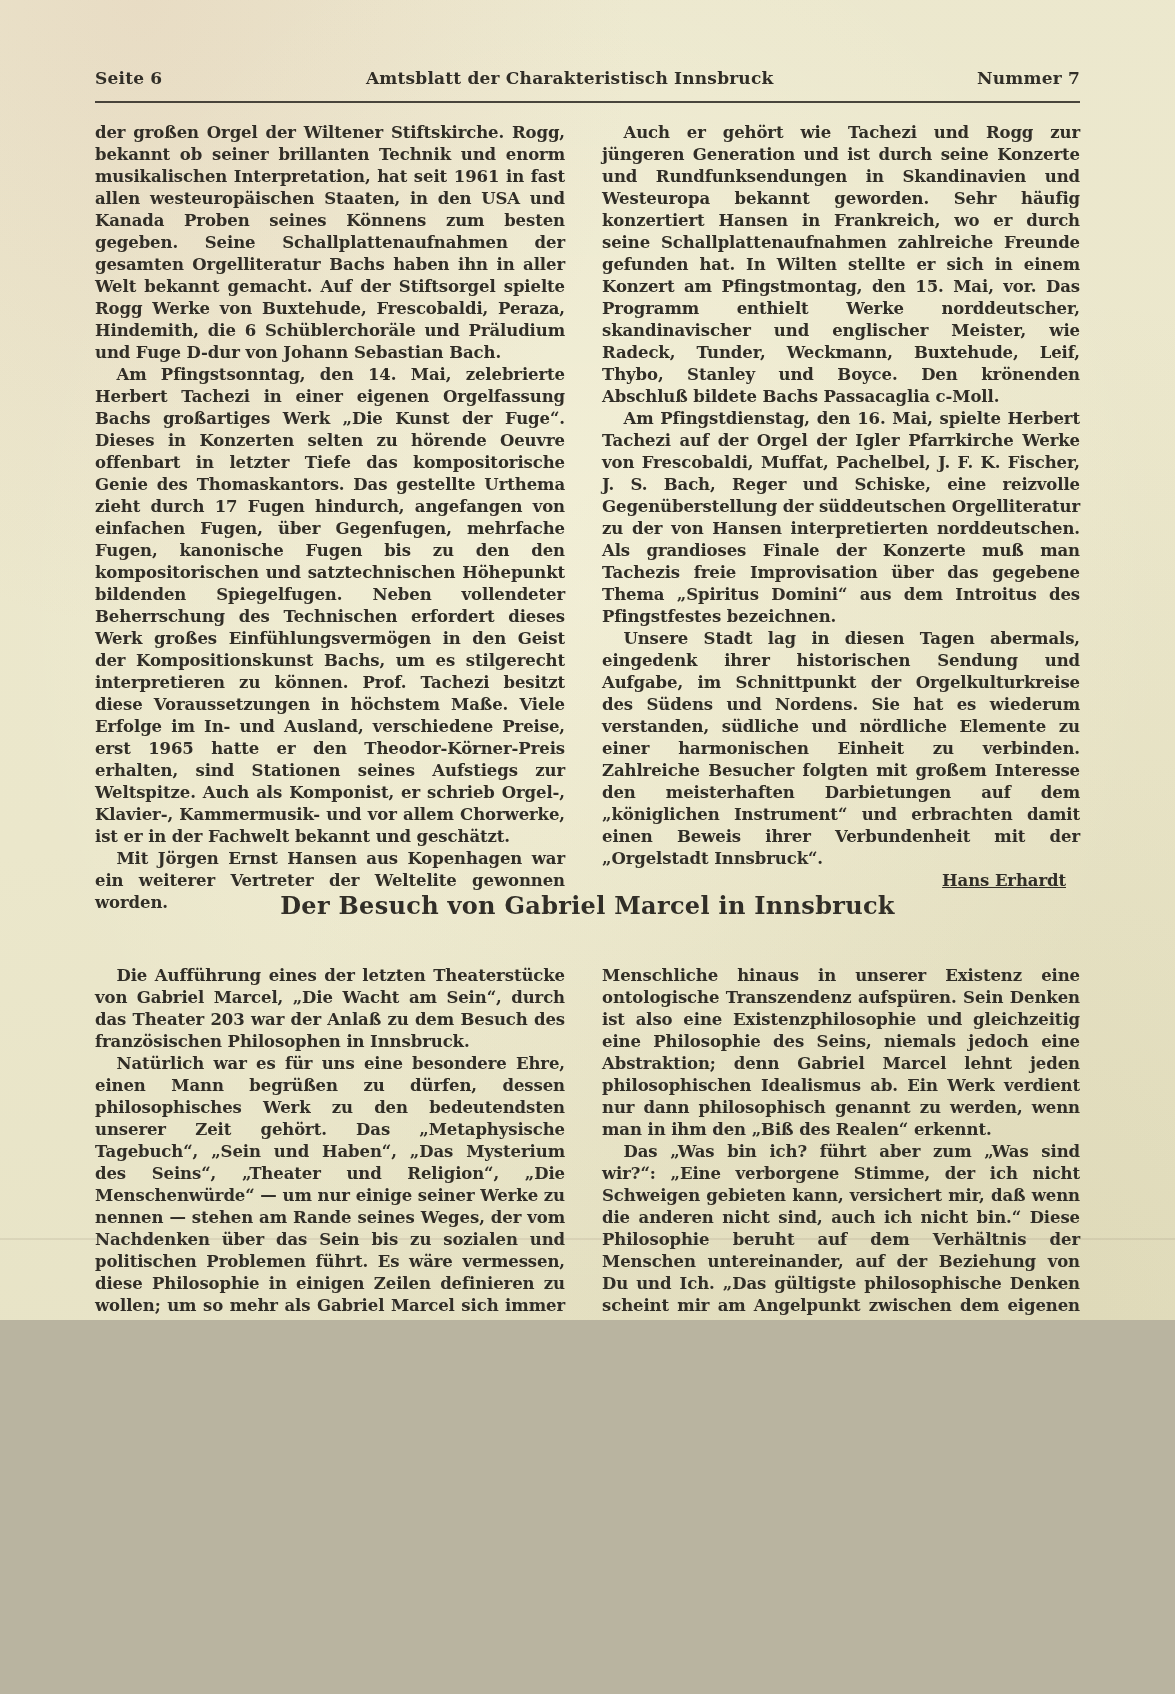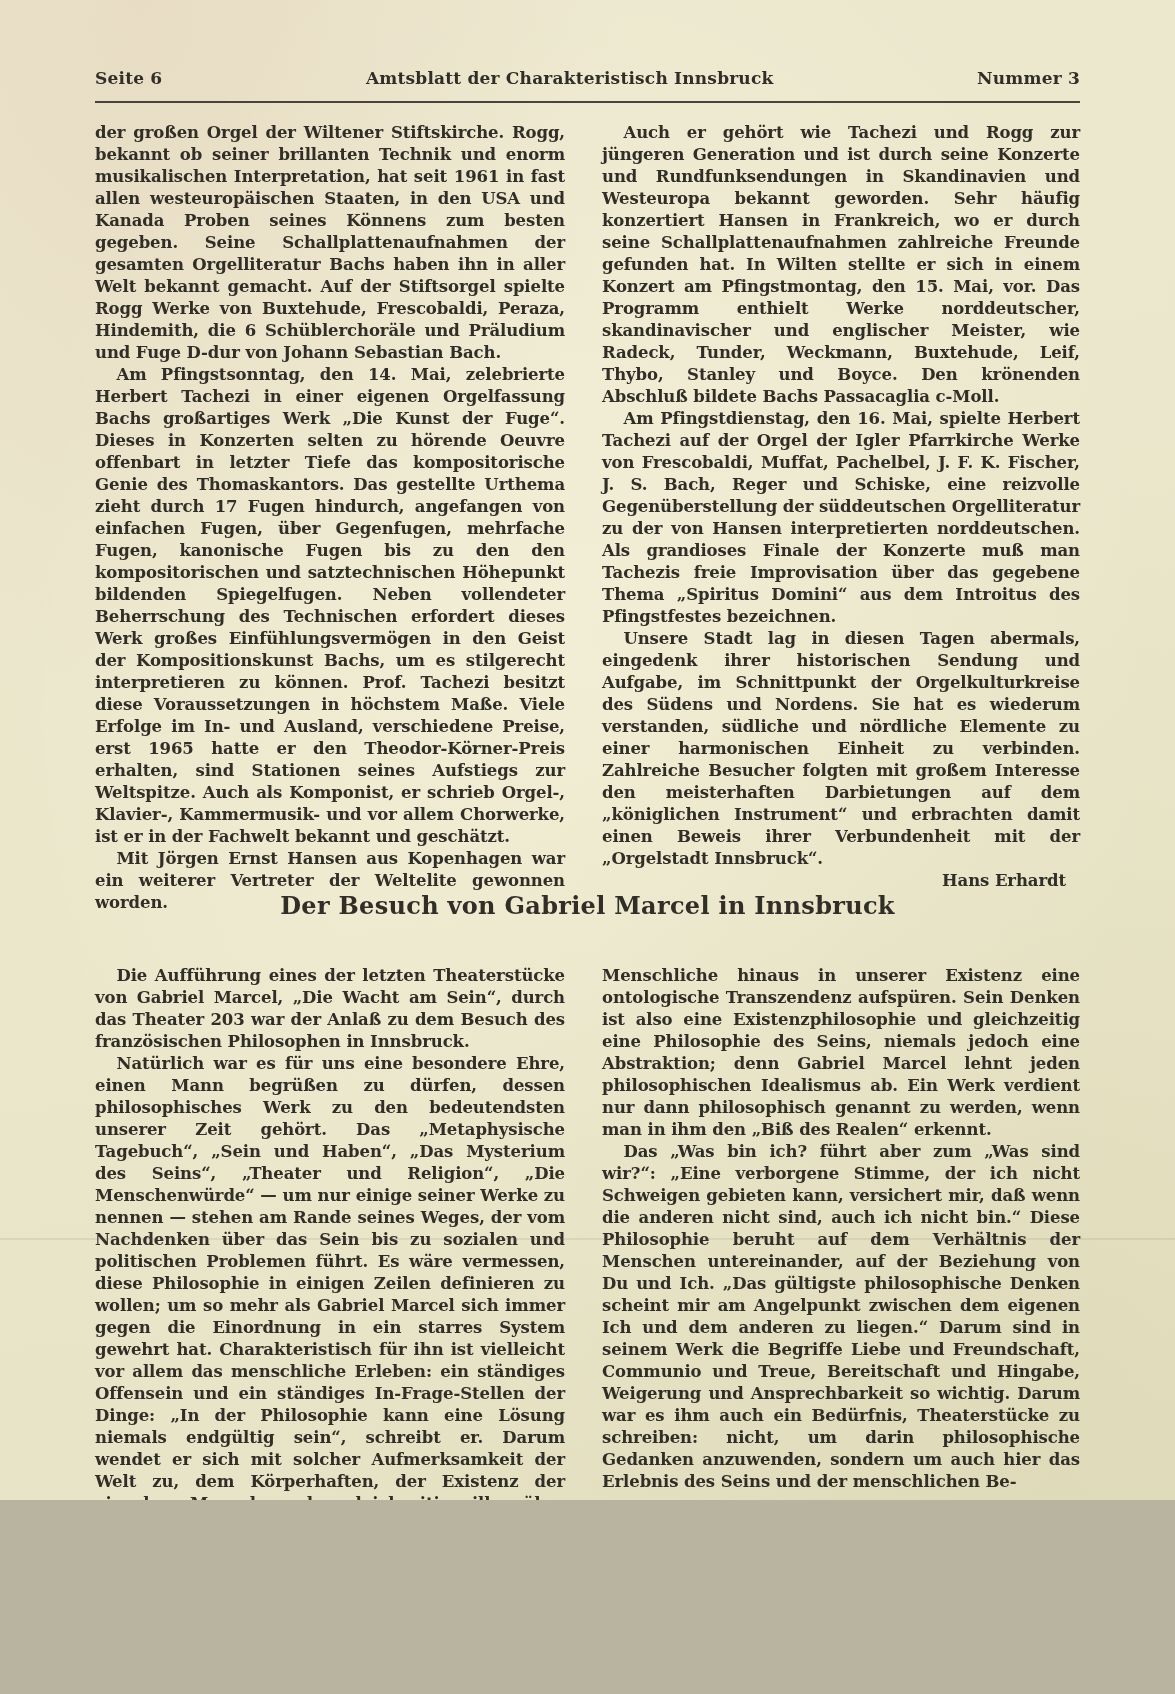--- a/index.html
+++ b/index.html
@@ -1,19 +1,19 @@
 <!DOCTYPE html>
 <html lang="de" style="--paper: #ece8ce; --ink: #312e27; --banner_ink: #4a473d;"><head>
 <meta charset="utf-8">
 <style>
   html,body{margin:0;padding:0;}
   body{background:#b9b4a0;}
   .page{
     position:relative;
-    width:1175px;height:1500px;
+    width:1175px;height:1320px;
     margin:0 auto;
     box-sizing:border-box;
     padding:68px 95px 26px 95px;
     display:flex;flex-direction:column;
     background:
       radial-gradient(ellipse at 12% 0%, rgba(205,140,130,0.13), transparent 34%),
       radial-gradient(ellipse at 90% 100%, rgba(185,175,125,0.18), transparent 55%),
       radial-gradient(ellipse at 50% 45%, rgba(255,253,235,0.35), transparent 70%),
       linear-gradient(175deg, var(--paper,#ece8ce) 0%, #ebe7cb 60%, #e7e3c6 100%);
     color:var(--ink,#312e27);
@@ -34,21 +34,21 @@
   .columns{
     display:grid;grid-template-columns:470px 478px;column-gap:37px;
     margin-top:19px;
     text-align:justify;
     font-size:16.5px;line-height:22px;font-weight:700;
     letter-spacing:-0.1px;
     hyphens:auto;-webkit-hyphens:auto;
   }
   .plist p{margin:0;text-indent:1.3em;}
   .col.continuation .plist p:first-child{text-indent:0;}
-  .signature{text-align:right;padding-right:14px;margin-top:0;}
+  .signature{text-align:right;padding-right:14px;margin-top:0;text-decoration:underline;}
   .article1{min-height:752px;}
   .article2{min-height:508px;}
   .headline{
     text-align:center;font-size:24px;font-weight:700;
     margin:36px 0 26px 0;letter-spacing:0.3px;
   }
   .banner{margin-top:auto;}
   .banner .slogan{
     text-align:center;
     font-family:"DejaVu Sans", sans-serif;
@@ -59,21 +59,21 @@
   }
 </style>
 </head>
 <body>
 
 <div class="page">
 
   <div class="masthead">
     <span>Seite 6</span>
     <span class="mid">Amtsblatt der Charakteristisch Innsbruck</span>
-    <span>Nummer 3</span>
+    <span>Nummer 7</span>
   </div>
   <hr class="rule">
 
   <section class="article1">
     <div class="columns">
       <div class="col continuation">
         <div class="plist">
             <p>der großen Orgel der Wiltener Stiftskirche. Rogg, bekannt ob seiner brillanten Technik und enorm musikalischen Interpretation, hat seit 1961 in fast allen westeuropäischen Staaten, in den USA und Kanada Proben seines Könnens zum besten gegeben. Seine Schallplattenaufnahmen der gesamten Orgelliteratur Bachs haben ihn in aller Welt bekannt gemacht. Auf der Stiftsorgel spielte Rogg Werke von Buxtehude, Frescobaldi, Peraza, Hindemith, die 6 Schüblerchoräle und Präludium und Fuge D-dur von Johann Sebastian Bach.</p>
             <p>Am Pfingstsonntag, den 14. Mai, zelebrierte Herbert Tachezi in einer eigenen Orgelfassung Bachs großartiges Werk „Die Kunst der Fuge“. Dieses in Konzerten selten zu hörende Oeuvre offenbart in letzter Tiefe das kompositorische Genie des Thomaskantors. Das gestellte Urthema zieht durch 17 Fugen hindurch, angefangen von einfachen Fugen, über Gegenfugen, mehrfache Fugen, kanonische Fugen bis zu den den kompositorischen und satztechnischen Höhepunkt bildenden Spiegelfugen. Neben vollendeter Beherrschung des Technischen erfordert dieses Werk großes Einfühlungsvermögen in den Geist der Kompositionskunst Bachs, um es stilgerecht interpretieren zu können. Prof. Tachezi besitzt diese Voraussetzungen in höchstem Maße. Viele Erfolge im In- und Ausland, verschiedene Preise, erst 1965 hatte er den Theodor-Körner-Preis erhalten, sind Stationen seines Aufstiegs zur Weltspitze. Auch als Komponist, er schrieb Orgel-, Klavier-, Kammermusik- und vor allem Chorwerke, ist er in der Fachwelt bekannt und geschätzt.</p>
             <p>Mit Jörgen Ernst Hansen aus Kopenhagen war ein weiterer Vertreter der Weltelite gewonnen worden.</p>

